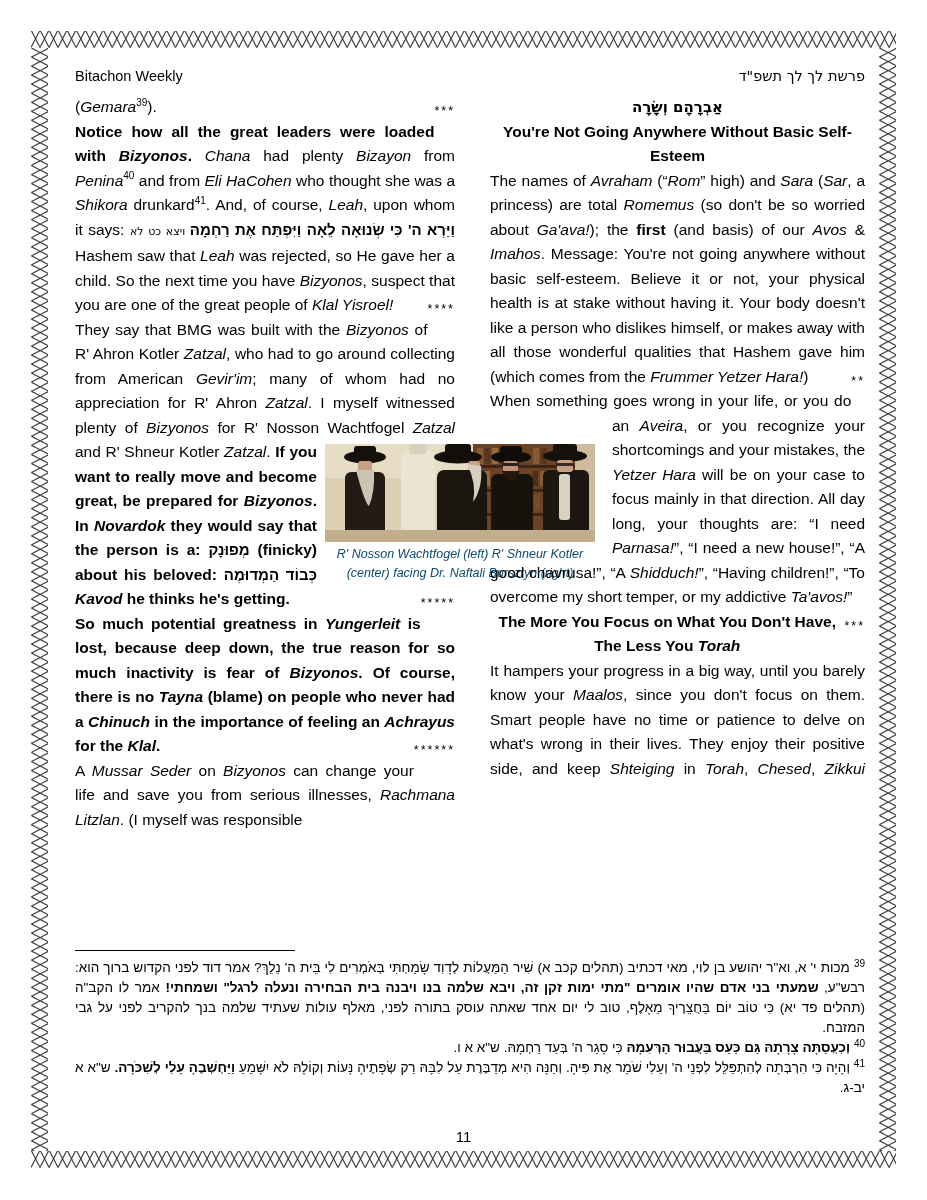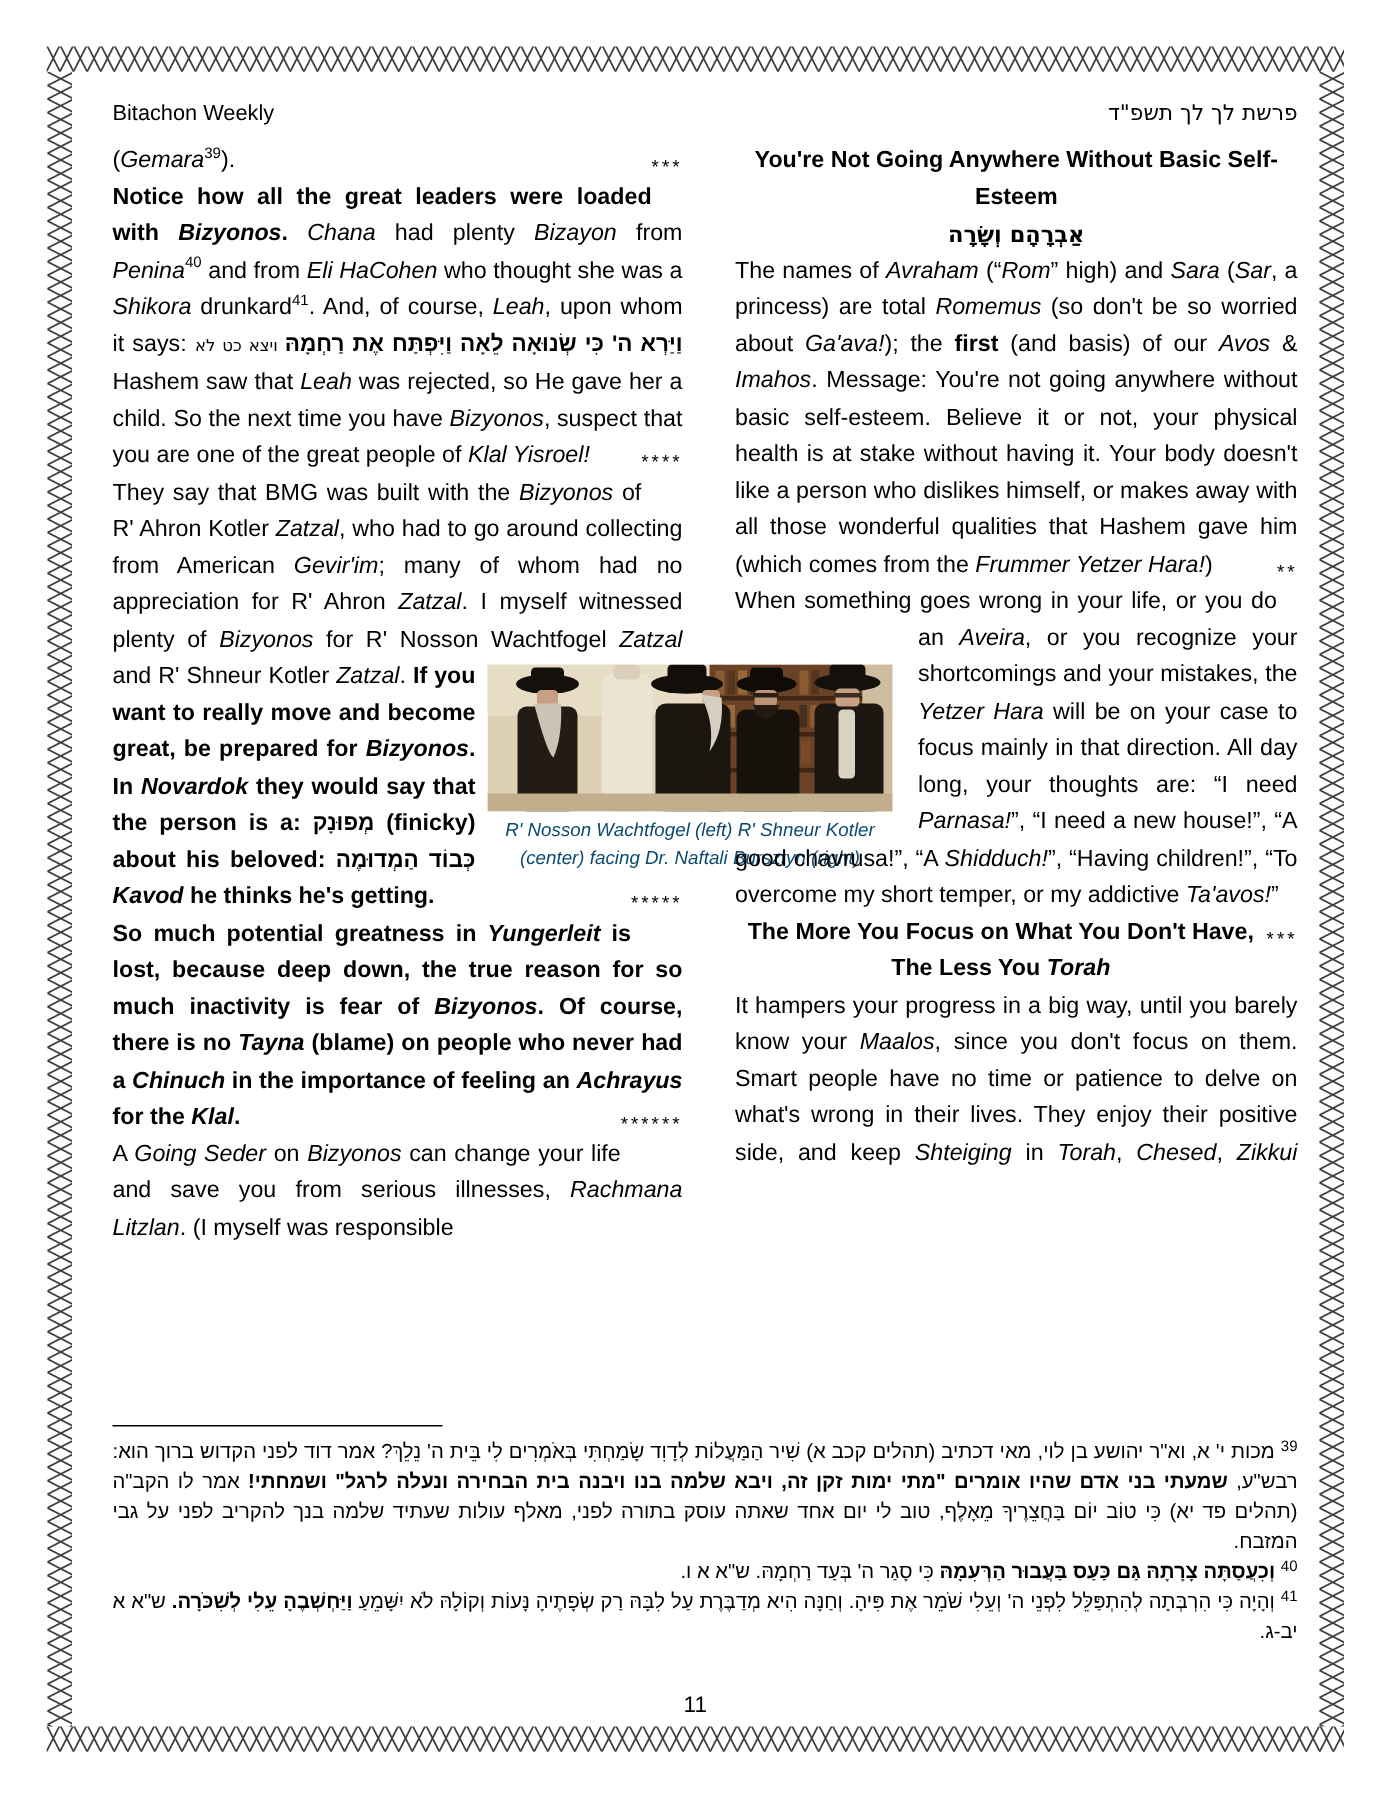--- a/index.html
+++ b/index.html
@@ -117,26 +117,26 @@
             <ellipse cx="240" cy="12" rx="22" ry="6" fill="#14100b"></ellipse>
             <rect x="232" y="16" width="16" height="12" rx="3" fill="#c7a083"></rect>
             <rect x="231" y="19" width="18" height="3" fill="#3a2c20"></rect>
             <rect x="234" y="30" width="11" height="46" rx="3" fill="#d9d2c2"></rect>
             <rect x="0" y="86" width="270" height="12" fill="#c2ad8c"></rect>
           </svg>
             <span class="photo-caption">R' Nosson Wachtfogel (left) R' Shneur Kotler (center) facing Dr. Naftali Bursztyn (right)</span>
           </span><span><span class="seg-n">and R' Shneur Kotler </span><span class="seg-i">Zatzal</span><span class="seg-n">. </span><span class="seg-b">If you want to really move and become great, be prepared for </span><span class="seg-bi">Bizyonos</span><span class="seg-b">. In </span><span class="seg-bi">Novardok</span><span class="seg-b"> they would say that the person is a: </span><span class="seg-heb">מְפוּנָק</span><span class="seg-b"> (finicky) about his beloved: </span><span class="seg-heb">כְּבוֹד הַמְדוּמֶה</span><span class="seg-b"> </span><span class="seg-bi">Kavod</span><span class="seg-b"> he thinks he's getting.</span><span class="seg-stars">*****</span></span>
       </div>
       <div class="body-p"><span class="seg-b">So much potential greatness in </span><span class="seg-bi">Yungerleit</span><span class="seg-b"> is lost, because deep down, the true reason for so much inactivity is fear of </span><span class="seg-bi">Bizyonos</span><span class="seg-b">. Of course, there is no </span><span class="seg-bi">Tayna</span><span class="seg-b"> (blame) on people who never had a </span><span class="seg-bi">Chinuch</span><span class="seg-b"> in the importance of feeling an </span><span class="seg-bi">Achrayus</span><span class="seg-b"> for the </span><span class="seg-bi">Klal</span><span class="seg-b">.</span><span class="seg-stars">******</span></div>
-      <div class="body-p"><span class="seg-n">A </span><span class="seg-i">Going Seder</span><span class="seg-n"> on </span><span class="seg-i">Bizyonos</span><span class="seg-n"> can change your life and save you from serious illnesses, </span><span class="seg-i">Rachmana Litzlan</span><span class="seg-n">. (I myself was responsible</span></div>
+      <div class="body-p"><span class="seg-n">A </span><span class="seg-i">Mussar Seder</span><span class="seg-n"> on </span><span class="seg-i">Bizyonos</span><span class="seg-n"> can change your life and save you from serious illnesses, </span><span class="seg-i">Rachmana Litzlan</span><span class="seg-n">. (I myself was responsible</span></div>
     </div>
 
     <div class="col-right">
+      <div class="body-p heading heb-heading">אַבְרָהָם וְשָׂרָה</div>
       <div class="body-p heading">You're Not Going Anywhere Without Basic Self-Esteem</div>
-      <div class="body-p heading heb-heading">אַבְרָהָם וְשָׂרָה</div>
       <div class="body-p"><span class="seg-n">The names of </span><span class="seg-i">Avraham</span><span class="seg-n"> (“</span><span class="seg-i">Rom</span><span class="seg-n">” high) and </span><span class="seg-i">Sara</span><span class="seg-n"> (</span><span class="seg-i">Sar</span><span class="seg-n">, a princess) are total </span><span class="seg-i">Romemus</span><span class="seg-n"> (so don't be so worried about </span><span class="seg-i">Ga'ava!</span><span class="seg-n">); the </span><span class="seg-b">first</span><span class="seg-n"> (and basis) of our </span><span class="seg-i">Avos</span><span class="seg-n"> &amp; </span><span class="seg-i">Imahos</span><span class="seg-n">. Message: You're not going anywhere without basic self-esteem. Believe it or not, your physical health is at stake without having it. Your body doesn't like a person who dislikes himself, or makes away with all those wonderful qualities that Hashem gave him (which comes from the </span><span class="seg-i">Frummer Yetzer Hara!</span><span class="seg-n">)</span><span class="seg-stars">**</span></div>
       <div class="body-p">
         <span><span class="seg-n">When something goes wrong in your life, or </span></span><span class="img-spacer"></span><span><span class="seg-n">you do an </span><span class="seg-i">Aveira</span><span class="seg-n">, or you recognize your shortcomings and your mistakes, the </span><span class="seg-i">Yetzer Hara</span><span class="seg-n"> will be on your case to focus mainly in that direction. All day long, your thoughts are: “I need </span><span class="seg-i">Parnasa!</span><span class="seg-n">”, “I need a new house!”, “A good chavrusa!”, “A </span><span class="seg-i">Shidduch!</span><span class="seg-n">”, “Having children!”, “To overcome my short temper, or my addictive </span><span class="seg-i">Ta'avos!</span><span class="seg-n">”</span><span class="seg-stars">***</span></span>
       </div>
       <div class="body-p heading"><span class="seg-b">The More You Focus on What You Don't Have, The Less You </span><span class="seg-bi">Torah</span></div>
       <div class="body-p justify-last"><span class="seg-n">It hampers your progress in a big way, until you barely know your </span><span class="seg-i">Maalos</span><span class="seg-n">, since you don't focus on them. Smart people have no time or patience to delve on what's wrong in their lives. They enjoy their positive side, and keep </span><span class="seg-i">Shteiging</span><span class="seg-n"> in </span><span class="seg-i">Torah</span><span class="seg-n">, </span><span class="seg-i">Chesed</span><span class="seg-n">, </span><span class="seg-i">Zikkui</span></div>
     </div>
 
   </div>
 

